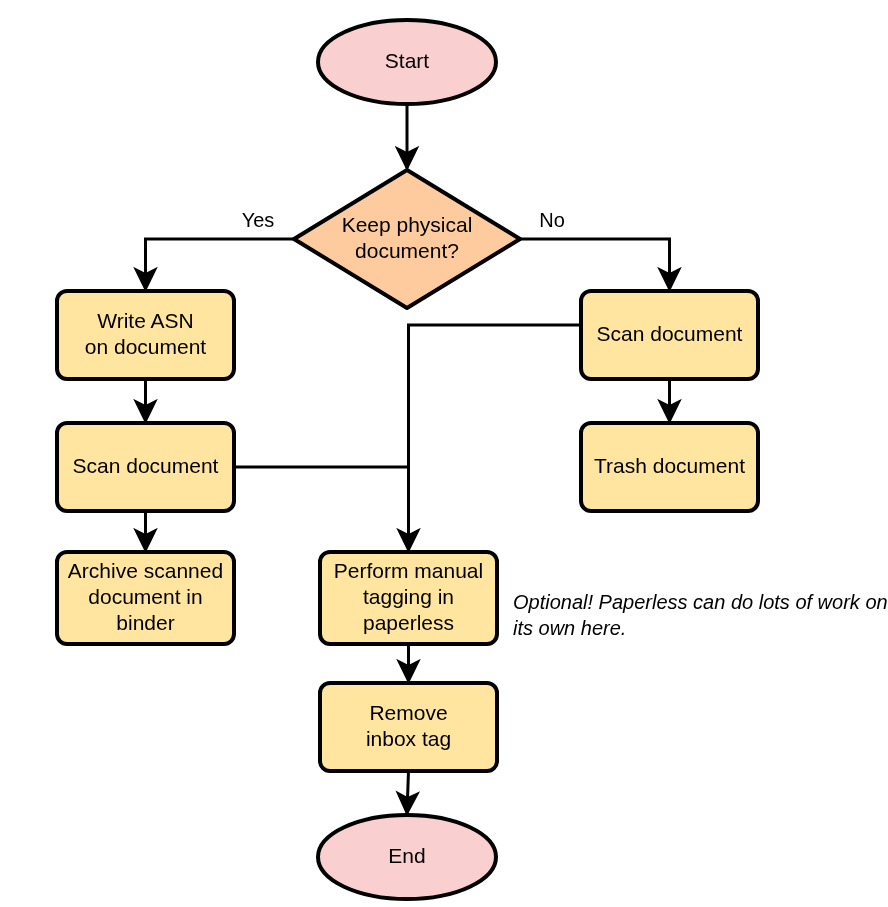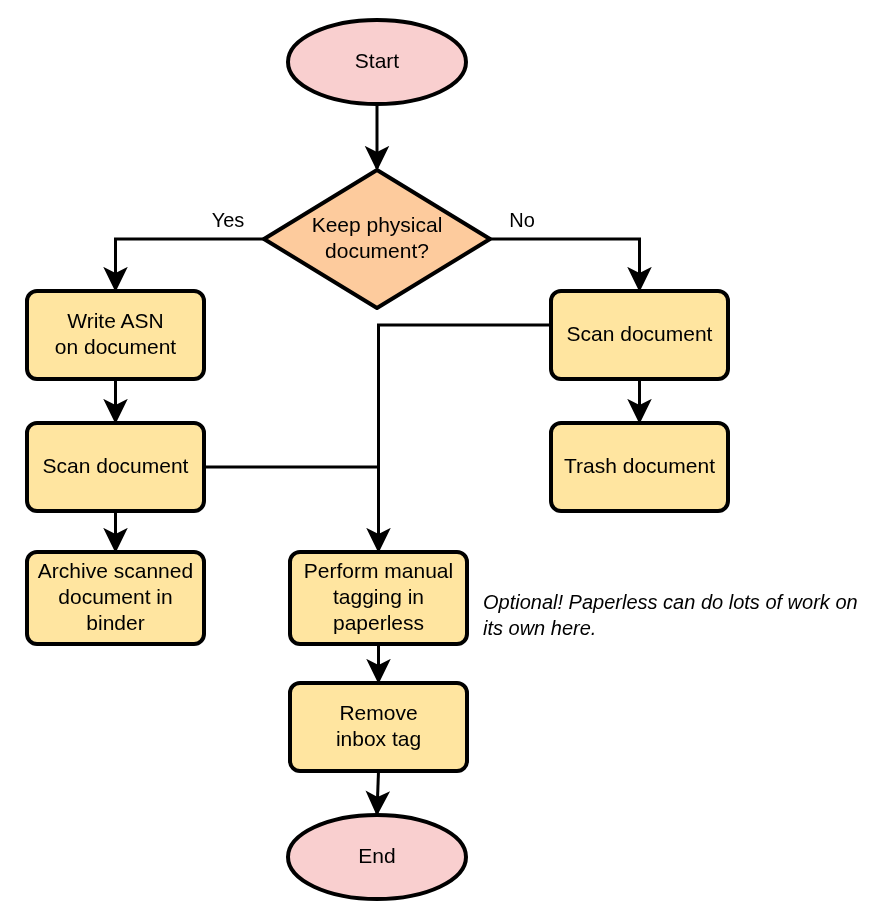--- a/index.html
+++ b/index.html
@@ -11,20 +11,21 @@
   body {
     width: 888px;
     height: 907px;
     font-family: "Liberation Sans", sans-serif;
     overflow: hidden;
   }
   #flowchart-root {
     position: relative;
     width: 760px;
     height: 907px;
+    padding-left: 30px;
   }
   svg#flow-svg {
     display: block;
     width: 888px;
     height: 907px;
     background: #ffffff;
   }
   .node-shape {
     stroke: #000000;
     stroke-width: 4;

